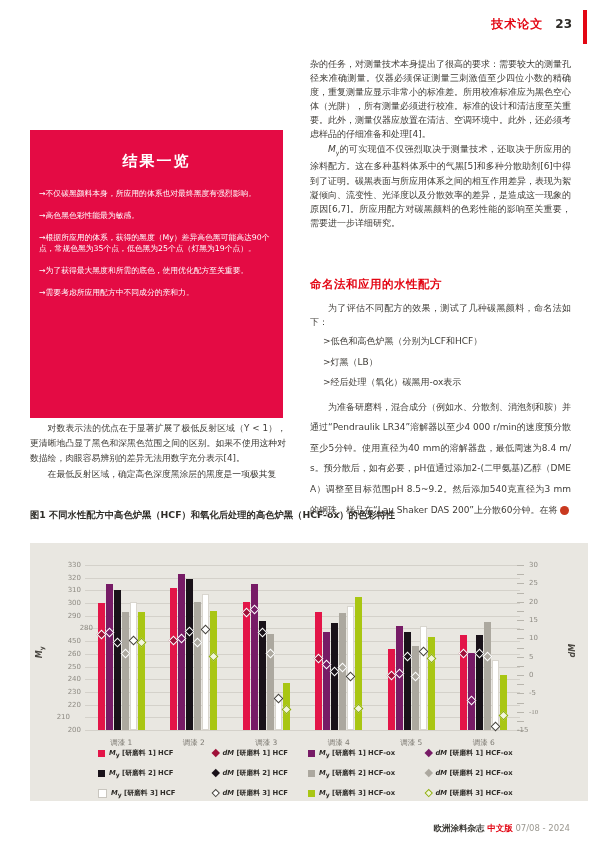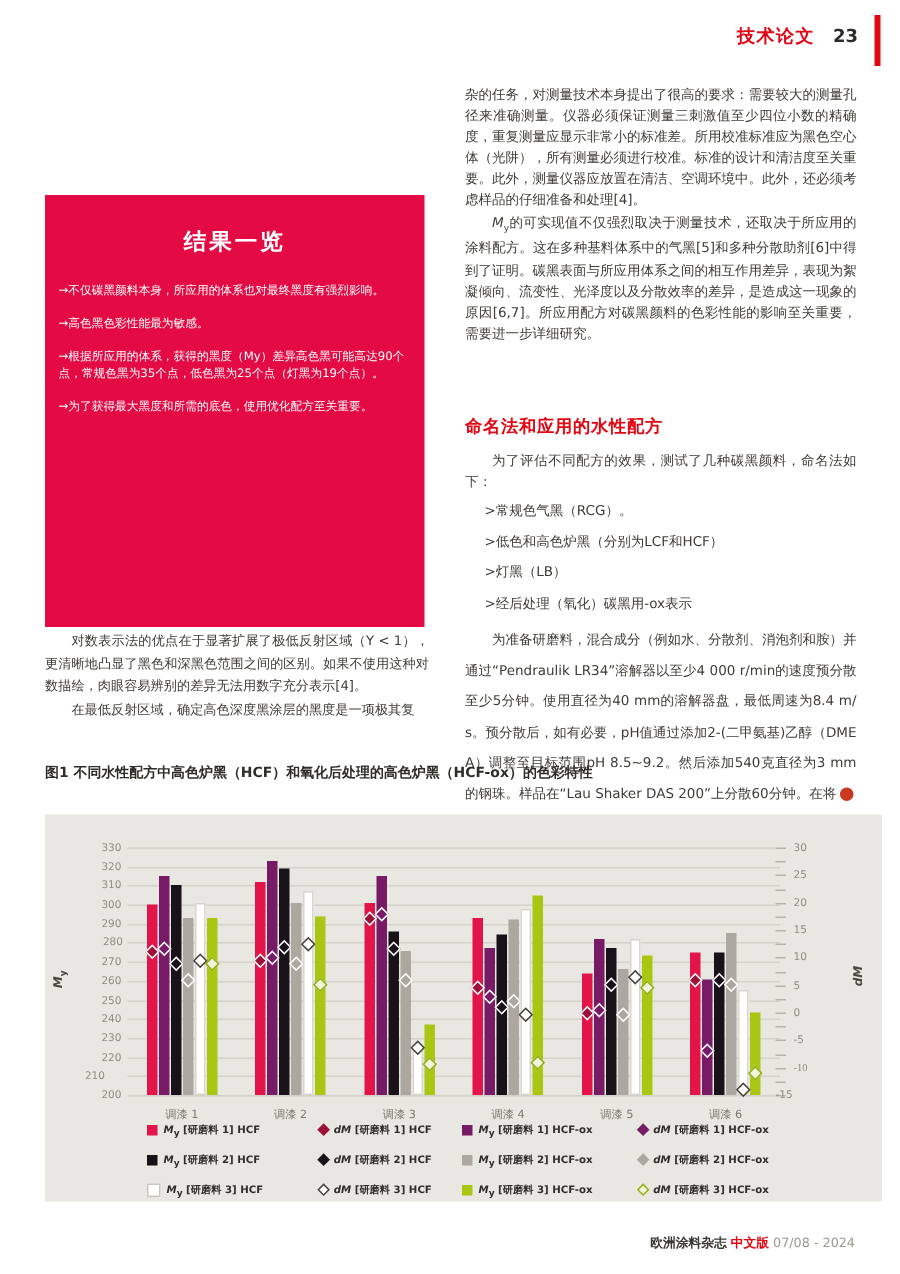--- a/index.html
+++ b/index.html
@@ -65,34 +65,34 @@
     <span class="hdr-page">23</span>
   </div>
   <div class="hdr-mark"></div>
 
   <div class="redbox">
     <div class="rb-title">结果一览</div>
     <div class="rb-bullet">→不仅碳黑颜料本身，所应用的体系也对最终黑度有强烈影响。</div>
     <div class="rb-bullet">→高色黑色彩性能最为敏感。</div>
     <div class="rb-bullet">→根据所应用的体系，获得的黑度（My）差异高色黑可能高达90个点，常规色黑为35个点，低色黑为25个点（灯黑为19个点）。</div>
     <div class="rb-bullet">→为了获得最大黑度和所需的底色，使用优化配方至关重要。</div>
+    <div class="rb-bullet">→需要考虑所应用配方中不同成分的亲和力。</div>
   </div>
 
   <div class="leftcol">
     <p class="para lc-para indent">对数表示法的优点在于显著扩展了极低反射区域（Y &lt; 1），更清晰地凸显了黑色和深黑色范围之间的区别。如果不使用这种对数描绘，肉眼容易辨别的差异无法用数字充分表示[4]。</p>
     <p class="para lc-para indent">在最低反射区域，确定高色深度黑涂层的黑度是一项极其复</p>
   </div>
 
   <div class="rightcol">
     <p class="para">杂的任务，对测量技术本身提出了很高的要求：需要较大的测量孔径来准确测量。仪器必须保证测量三刺激值至少四位小数的精确度，重复测量应显示非常小的标准差。所用校准标准应为黑色空心体（光阱），所有测量必须进行校准。标准的设计和清洁度至关重要。此外，测量仪器应放置在清洁、空调环境中。此外，还必须考虑样品的仔细准备和处理[4]。</p>
     <p class="para indent"><span class="mi">M</span><sub>y</sub><span>的可实现值不仅强烈取决于测量技术，还取决于所应用的涂料配方。这在多种基料体系中的气黑[5]和多种分散助剂[6]中得到了证明。碳黑表面与所应用体系之间的相互作用差异，表现为絮凝倾向、流变性、光泽度以及分散效率的差异，是造成这一现象的原因[6,7]。所应用配方对碳黑颜料的色彩性能的影响至关重要，需要进一步详细研究。</span></p>
     <h2 class="rc-heading">命名法和应用的水性配方</h2>
     <p class="para indent rc-p3">为了评估不同配方的效果，测试了几种碳黑颜料，命名法如下：</p>
     <div class="nom">
-      <div class="nom-item">&gt;常规色气黑（RCG）。</div>
       <div class="nom-item">&gt;低色和高色炉黑（分别为LCF和HCF）</div>
       <div class="nom-item">&gt;灯黑（LB）</div>
       <div class="nom-item">&gt;经后处理（氧化）碳黑用-ox表示</div>
     </div>
     <p class="para indent rc-p4"><span>为准备研磨料，混合成分（例如水、分散剂、消泡剂和胺）并通过“Pendraulik LR34”溶解器以至少4 000 r/min的速度预分散至少5分钟。使用直径为40 mm的溶解器盘，最低周速为8.4 m/s。预分散后，如有必要，pH值通过添加2-(二甲氨基)乙醇（DMEA）调整至目标范围pH 8.5~9.2。然后添加540克直径为3 mm的钢珠。样品在“Lau Shaker DAS 200”上分散60分钟。在将</span><span class="cont">❯</span></p>
   </div>
 
   <div class="fig-caption">图1 不同水性配方中高色炉黑（HCF）和氧化后处理的高色炉黑（HCF-ox）的色彩特性</div>
 
   <div id="chart-panel">
@@ -100,23 +100,23 @@
       <div class="tickL" style="left: 21px; top: 18px;">330</div>
       <div class="grid" style="left: 55px; top: 34.6923px; width: 435px;"></div>
       <div class="tickL" style="left: 21px; top: 30.6923px;">320</div>
       <div class="grid" style="left: 55px; top: 47.3846px; width: 435px;"></div>
       <div class="tickL" style="left: 21px; top: 43.3846px;">310</div>
       <div class="grid" style="left: 55px; top: 60.0769px; width: 435px;"></div>
       <div class="tickL" style="left: 21px; top: 56.0769px;">300</div>
       <div class="grid" style="left: 55px; top: 72.7692px; width: 435px;"></div>
       <div class="tickL" style="left: 21px; top: 68.7692px;">290</div>
       <div class="grid" style="left: 55px; top: 85.4615px; width: 435px;"></div>
-      <div class="tickL" style="left: 22px; top: 81.4615px;">280</div>
+      <div class="tickL" style="left: 33px; top: 81.4615px;">280</div>
       <div class="grid" style="left: 55px; top: 98.1538px; width: 435px;"></div>
-      <div class="tickL" style="left: 21px; top: 94.1538px;">270</div>
+      <div class="tickL" style="left: 21px; top: 94.1538px;">450</div>
       <div class="grid" style="left: 55px; top: 110.846px; width: 435px;"></div>
       <div class="tickL" style="left: 21px; top: 106.846px;">260</div>
       <div class="grid" style="left: 55px; top: 123.538px; width: 435px;"></div>
       <div class="tickL" style="left: 21px; top: 119.538px;">250</div>
       <div class="grid" style="left: 55px; top: 136.231px; width: 435px;"></div>
       <div class="tickL" style="left: 21px; top: 132.231px;">240</div>
       <div class="grid" style="left: 55px; top: 148.923px; width: 435px;"></div>
       <div class="tickL" style="left: 21px; top: 144.923px;">230</div>
       <div class="grid" style="left: 55px; top: 161.615px; width: 435px;"></div>
       <div class="tickL" style="left: 21px; top: 157.615px;">220</div>

